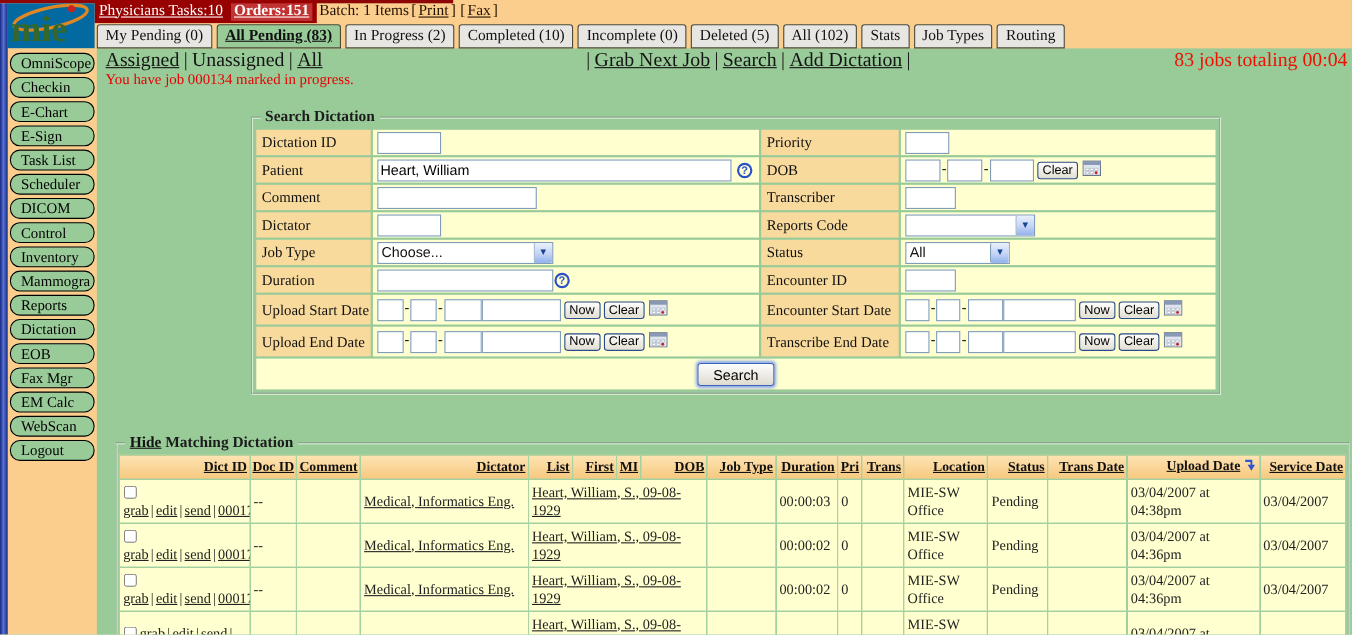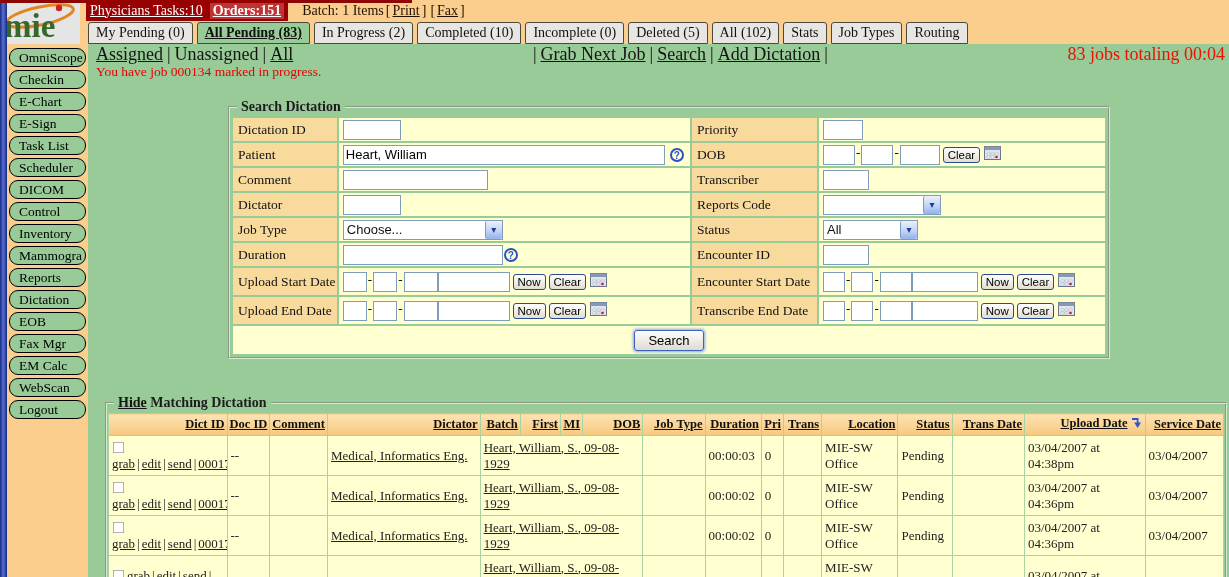--- a/index.html
+++ b/index.html
@@ -2,26 +2,26 @@
 <html><head>
 <meta charset="utf-8">
 <style>
   * { margin:0; padding:0; box-sizing:border-box; }
   body { font-family:"Liberation Serif","DejaVu Serif",serif; }
   .page { position:relative; width:1229px; height:577px; overflow:hidden; background:#99cb99; }
 
   
   .header { position:absolute; left:0; top:0; width:1229px; height:44px; background:#fbce8e; z-index:2; }
   .top-accent { position:absolute; left:0; top:0; width:412px; height:3px; background:#8e0505; }
-  .logo-box { position:absolute; left:1px; top:3px; width:79px; height:41px; background:#e5e5e5; cursor:pointer; }
+  .logo-box { position:absolute; left:7px; top:3px; width:79px; height:41px; background:#0369a1; cursor:pointer; }
   .taskbar { position:absolute; left:86px; top:0; height:21px; display:flex; align-items:center; font-size:14px; white-space:nowrap; }
   .maroon-box { background:#980101; height:21px; display:inline-flex; align-items:center; padding:0 4px; gap:7px; }
   .white-link { color:#fff; text-decoration:underline; cursor:pointer; }
   .orders { background:#c13232; padding:0 3px;font-weight:bold; }
-  .batch-text { margin-left:14px; color:#221100; }
+  .batch-text { margin-left:2px; color:#221100; }
   .bracket { margin:0 2px; color:#221100; }
   .plain-link { color:#221100; text-decoration:underline; cursor:pointer; }
   .tabs { position:absolute; left:88px; top:21px; height:23px; display:flex; gap:4px; align-items:flex-end; }
   .tab { display:inline-block; height:22px; line-height:20px; padding:0 7px; background:#e8e6e3; border:1px solid #4a4a3a; border-radius:3px 3px 0 0; font-size:14px; color:#111; cursor:pointer; white-space:nowrap; }
   .tab.active { background:#99cb99; font-weight:bold; text-decoration:underline; }
 
   
   .blue-rail { position:absolute; left:0; top:3px; width:7px; height:574px; background:linear-gradient(90deg,#18297e 0%,#5571d6 45%,#18297e 100%); z-index:6; }
   .sidebar { position:absolute; left:0; top:44px; width:88px; height:533px; background:#fbce8e; padding:4px 0 0 9px; z-index:3; }
   .side-btn { width:77px; height:19px; line-height:17px; margin-bottom:3px; padding-left:9px; background:#99cb99; border:1.5px solid #000; border-radius:9px; font-size:13.5px; color:#000; white-space:nowrap; overflow:hidden; cursor:pointer; }
@@ -280,21 +280,21 @@
             <col style="width:72px">
             <col style="width:120px">
             <col style="width:78px">
         </colgroup>
         <thead>
           <tr>
             <th><span class="u">Dict ID</span></th>
             <th><span class="u">Doc ID</span></th>
             <th><span class="u">Comment</span></th>
             <th><span class="u">Dictator</span></th>
-            <th><span class="u">Batch</span></th>
+            <th><span class="u">List</span></th>
             <th><span class="u">First</span></th>
             <th><span class="u">MI</span></th>
             <th><span class="u">DOB</span></th>
             <th><span class="u">Job Type</span></th>
             <th><span class="u">Duration</span></th>
             <th><span class="u">Pri</span></th>
             <th><span class="u">Trans</span></th>
             <th><span class="u">Location</span></th>
             <th><span class="u">Status</span></th>
             <th><span class="u">Trans Date</span></th>

